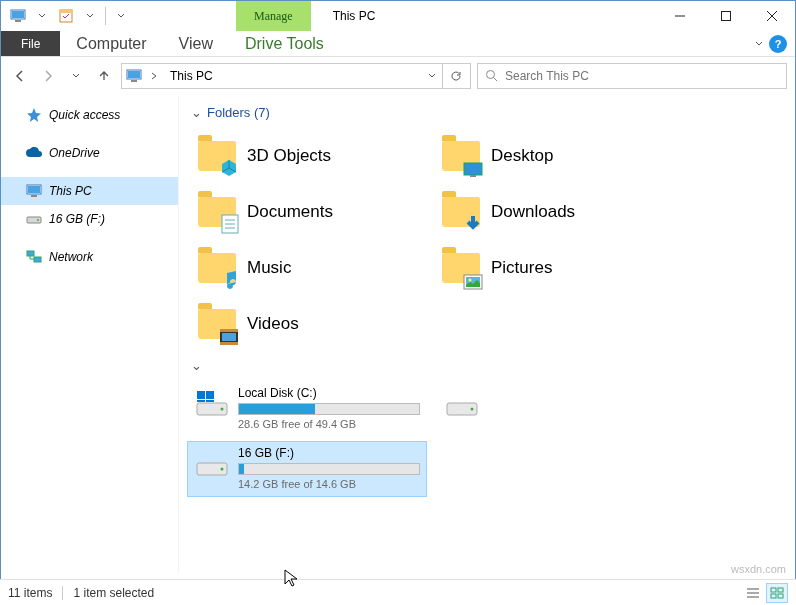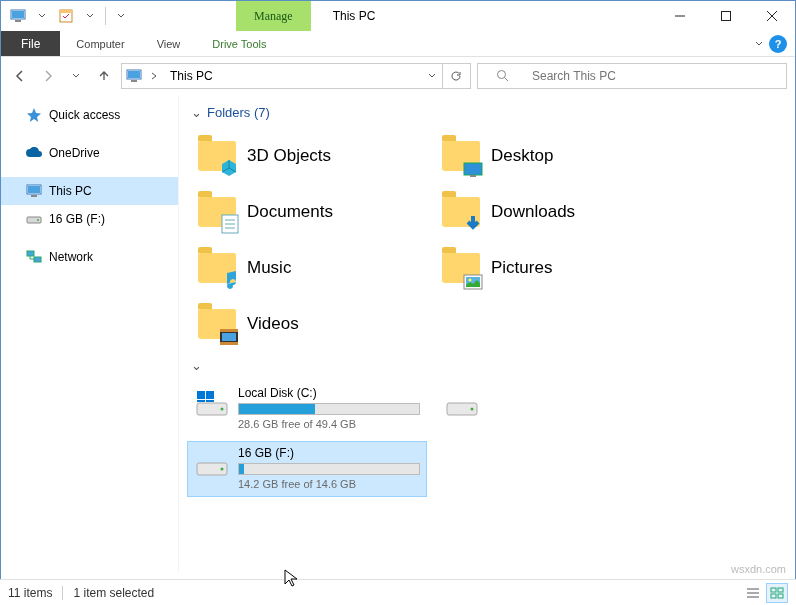--- a/index.html
+++ b/index.html
@@ -12,41 +12,41 @@
   .qat-sep { width: 1px; height: 18px; background: #ccc; margin: 0 2px; }
   .manage-tab { background: #a7e06a; color: #1a5a1a; padding: 0 18px; display: flex; align-items: center; justify-content: center; font-size: 12px; margin-top: 0; font-family: Liberation Serif, serif; }
   .title-text { flex: 1; padding-left: 22px; font-size: 12px; display:flex; align-items:center; color:#000; }
   .win-btns { display: flex; align-items: stretch; }
   .win-btn { width: 46px; display: flex; align-items: center; justify-content: center; }
   .win-btn svg { stroke: #222; }
   
   
   .ribbon { height: 26px; display: flex; align-items: stretch; border-bottom: 1px solid #e1e1e1; background:#fff; }
   .file-tab { background: #404040; color: #fff; padding: 0 20px; display: flex; align-items: center; font-size: 12px; }
-  .rtab { padding: 0 16px; display: flex; align-items: center; font-size: 11px; color: #444; }
+  .rtab { padding: 0 16px; display: flex; align-items: center; font-size: 16px; color: #444; }
   .dtools { color: #3a7a2e; }
   .ribbon-spacer { flex:1; }
   .ribbon-right { display:flex; align-items:center; padding-right:8px; gap:6px; }
   .help-icon { width:18px; height:18px; border-radius:50%; background:#1e90e8; color:#fff; display:flex; align-items:center; justify-content:center; font-size:11px; font-weight:bold; }
   
   
   .navbar { height: 38px; display: flex; align-items: center; padding: 4px 8px; gap: 6px; background:#fff; }
   .nav-btn { width: 22px; height: 22px; display: flex; align-items: center; justify-content: center; color:#555; }
   .nav-arrow-small svg { width:8px; height:8px; }
   .addr-box { flex: 1; height: 26px; border: 1px solid #ccc; display: flex; align-items: center; padding: 0 2px; }
   .addr-icon { width: 20px; height: 20px; display:flex; align-items:center; justify-content:center; }
   .addr-text { flex: 1; padding-left: 6px; font-size: 12px; }
   .addr-drop { width:20px; display:flex; align-items:center; justify-content:center; }
   .refresh-cell { width:26px; border-left:1px solid #ccc; height:100%; display:flex; align-items:center; justify-content:center; }
-  .search-box { width: 310px; height: 26px; border: 1px solid #ccc; display: flex; align-items: center; padding: 0 18px; gap:22px; }
+  .search-box { width: 310px; height: 26px; border: 1px solid #ccc; display: flex; align-items: center; padding: 0 7px; gap:6px; }
   .search-box input { border: none; outline: none; font-size: 12px; flex:1; color:#777; background:transparent; }
   
   
   .main { display: flex; height: 478px; }
-  .sidebar { width: 178px; padding: 6px 0; border-right:1px solid #f4f4f4; }
+  .sidebar { width: 178px; padding: 6px 0; border-right:1px solid #f4f4f4;font-style:italic; }
   .tree-item { height: 28px; display: flex; align-items: center; padding-left: 24px; gap: 6px; font-size: 12px; }
   .tree-item.selected { background: #cce8ff; }
   .tree-gap { height: 10px; }
   .tree-icon { width: 18px; height: 18px; display:flex; align-items:center; justify-content:center; }
   
   .content { flex: 1; overflow: auto; padding: 4px 8px; }
   .group-header { display: flex; align-items: center; gap: 4px; margin: 6px 0 8px 4px; color: #1a4f9c; font-size: 13px; }
   .chev { width:12px; color:#555; }
   
   .folder-grid { display: flex; flex-wrap: wrap; }

